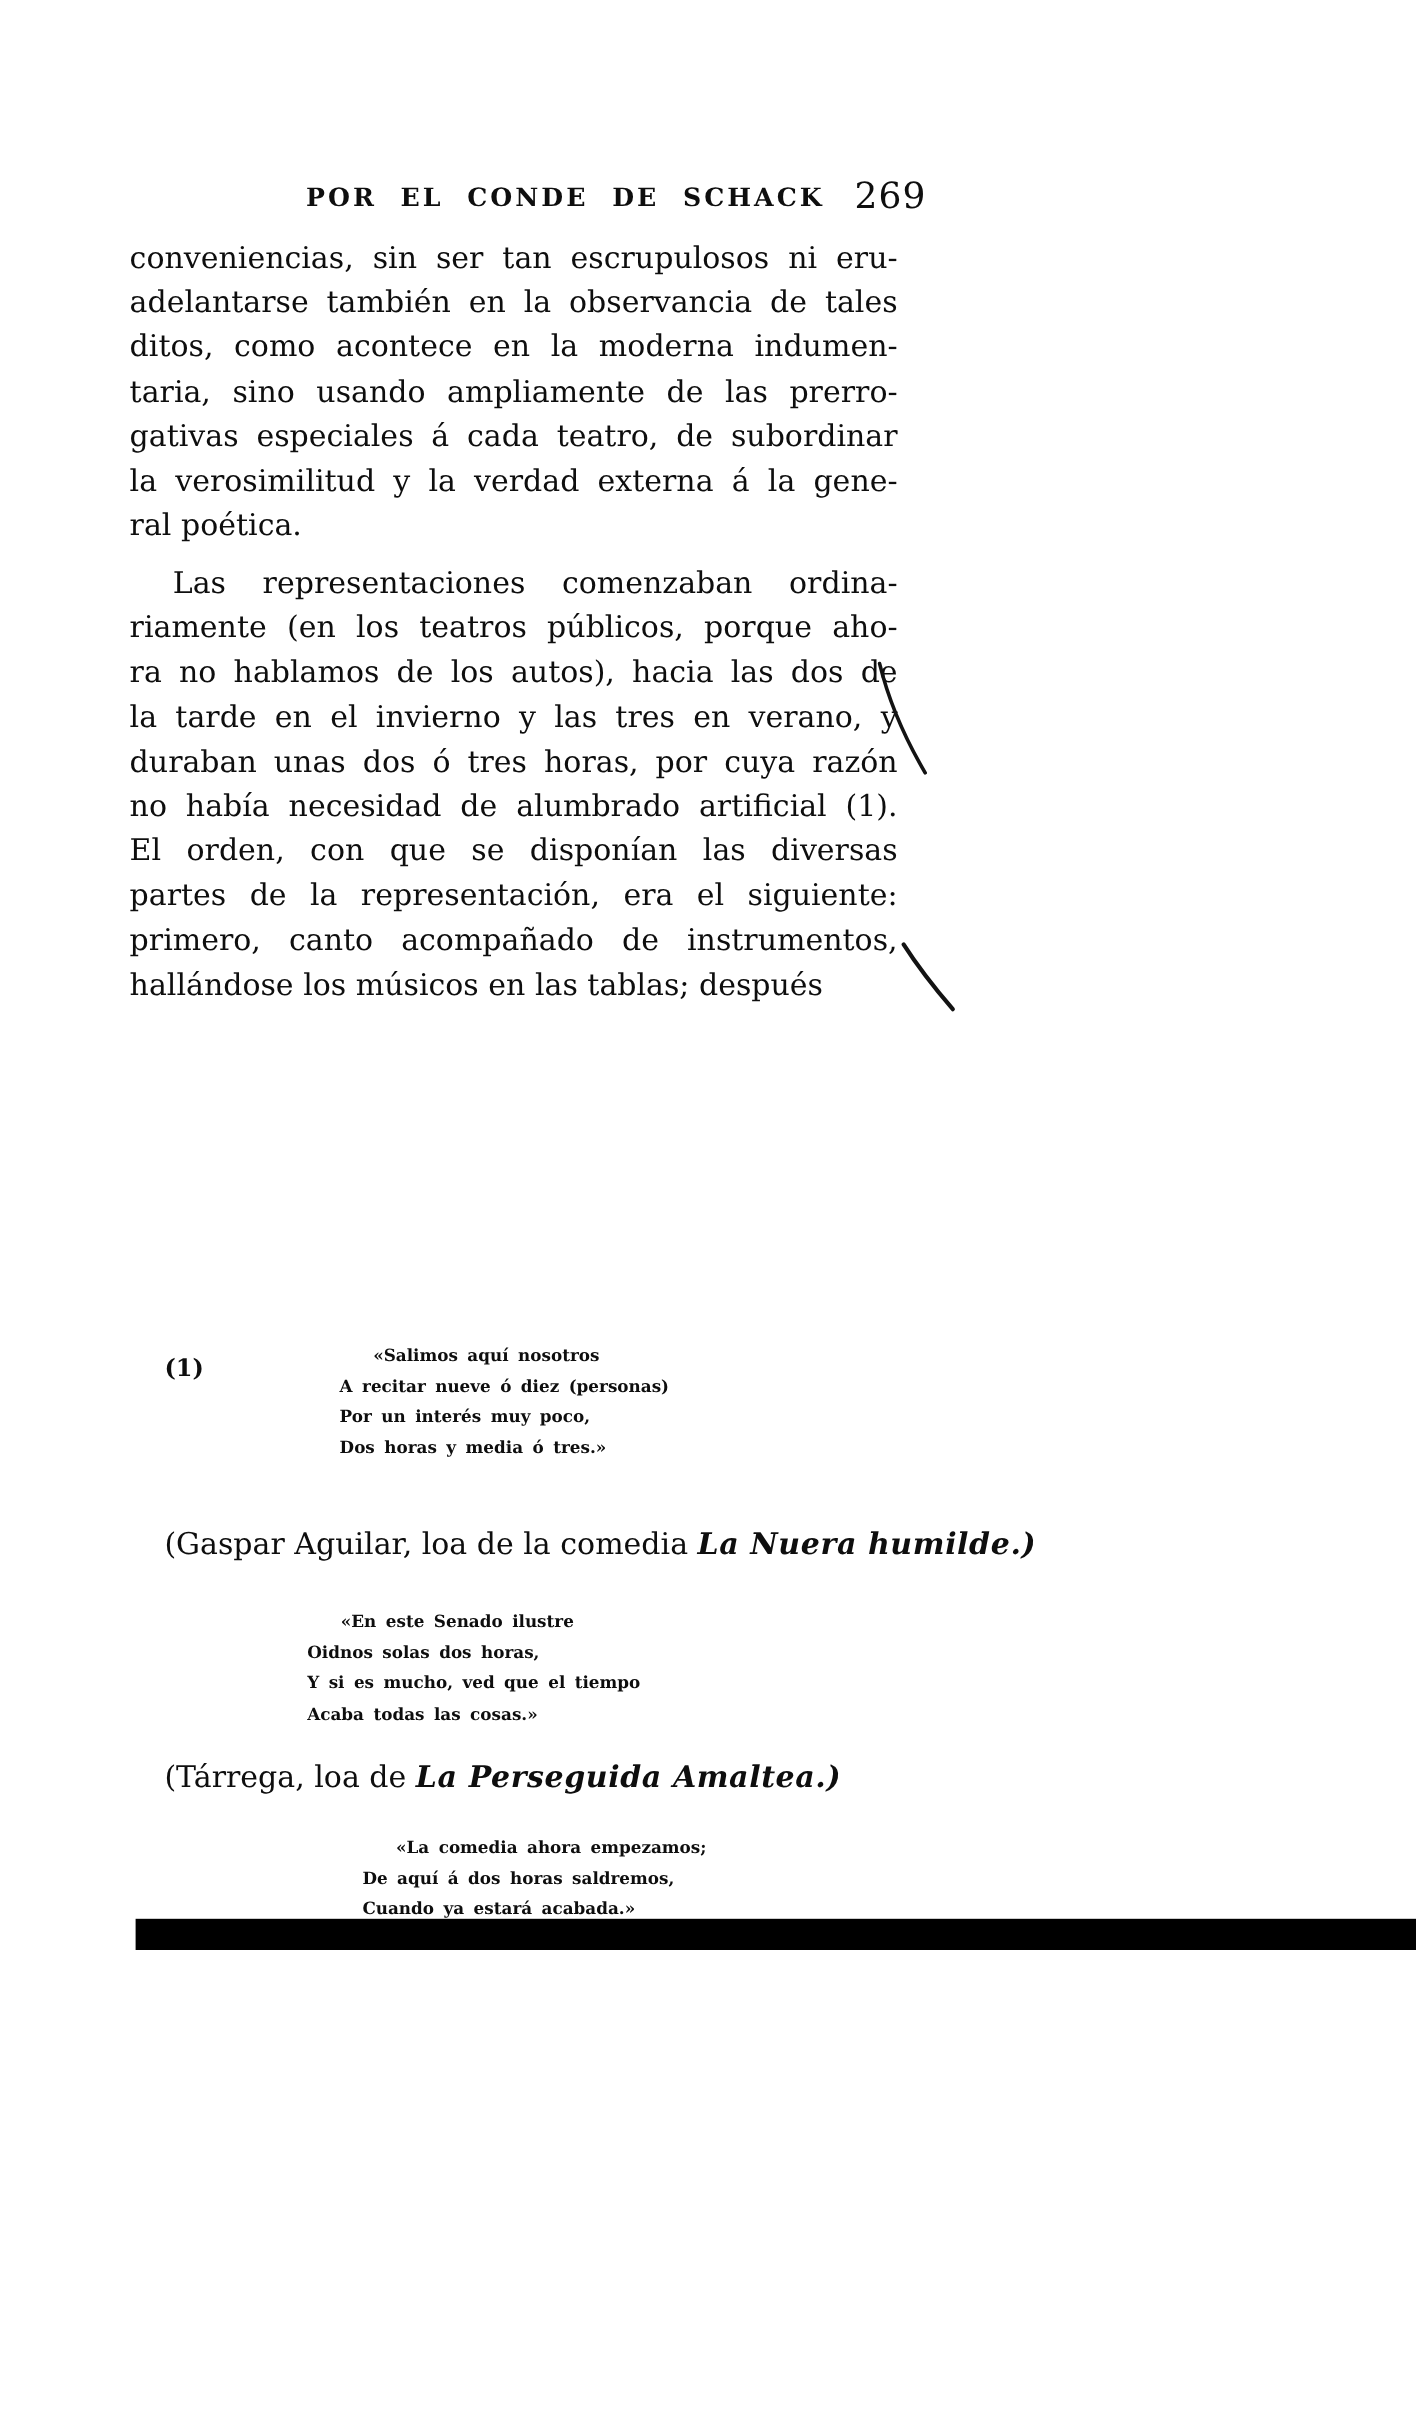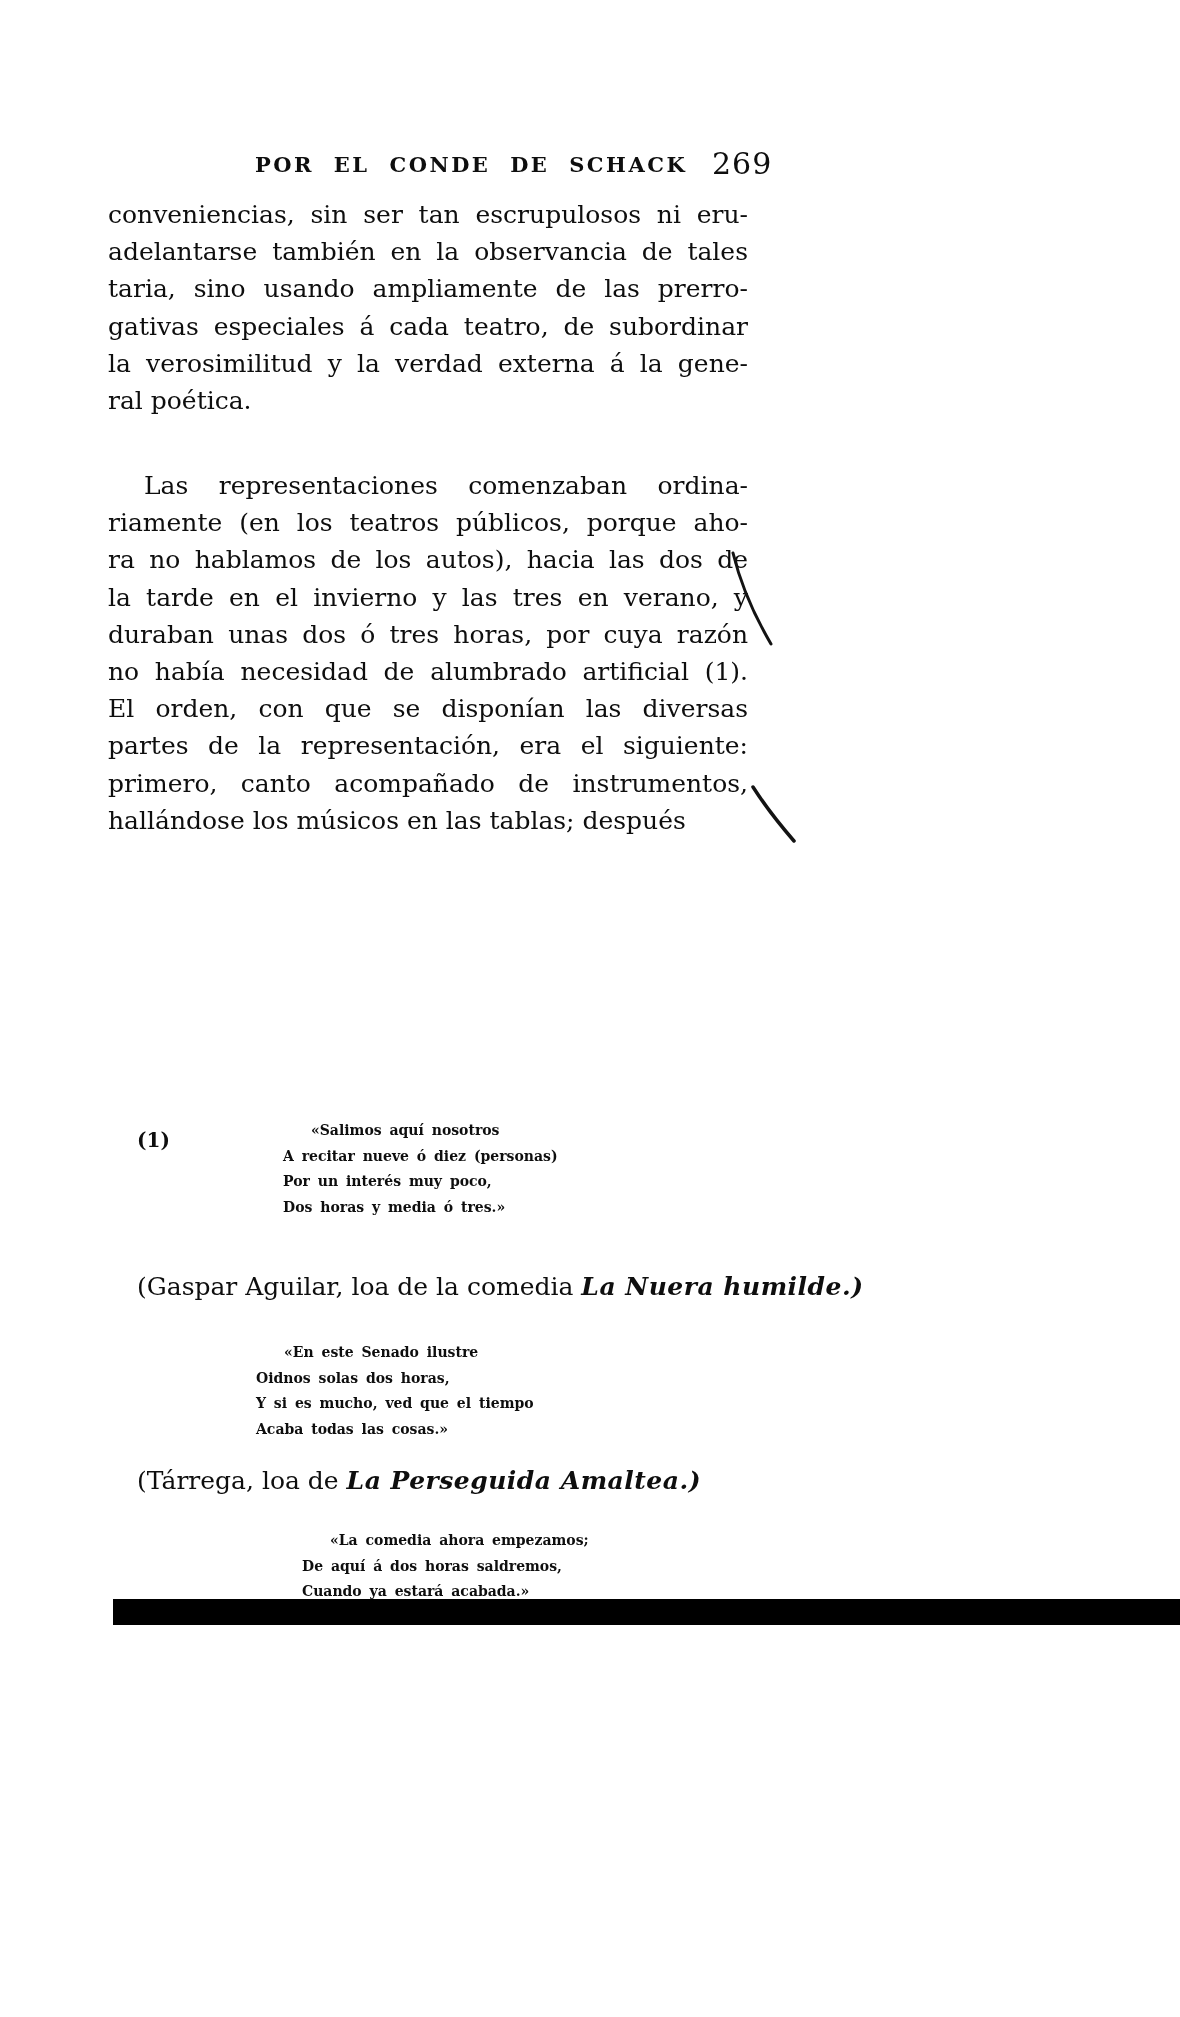--- a/index.html
+++ b/index.html
@@ -85,20 +85,21 @@
 <body>
 
 <div id="page">
 
   <div class="running-head">POR EL CONDE DE SCHACK</div>
   <div class="page-num">269</div>
 
   <div class="para" id="para1">
     <div class="line">conveniencias, sin ser tan escrupulosos ni eru-</div>
     <div class="line">adelantarse también en la observancia de tales</div>
+    <div class="line">ditos, como acontece en la moderna indumen-</div>
     <div class="line">taria, sino usando ampliamente de las prerro-</div>
     <div class="line">gativas especiales á cada teatro, de subordinar</div>
     <div class="line">la verosimilitud y la verdad externa á la gene-</div>
     <div class="line nojust">ral poética.</div>
   </div>
 
   <div class="para" id="para2">
     <div class="line indent">Las representaciones comenzaban ordina-</div>
     <div class="line">riamente (en los teatros públicos, porque aho-</div>
     <div class="line">ra no hablamos de los autos), hacia las dos de</div>

